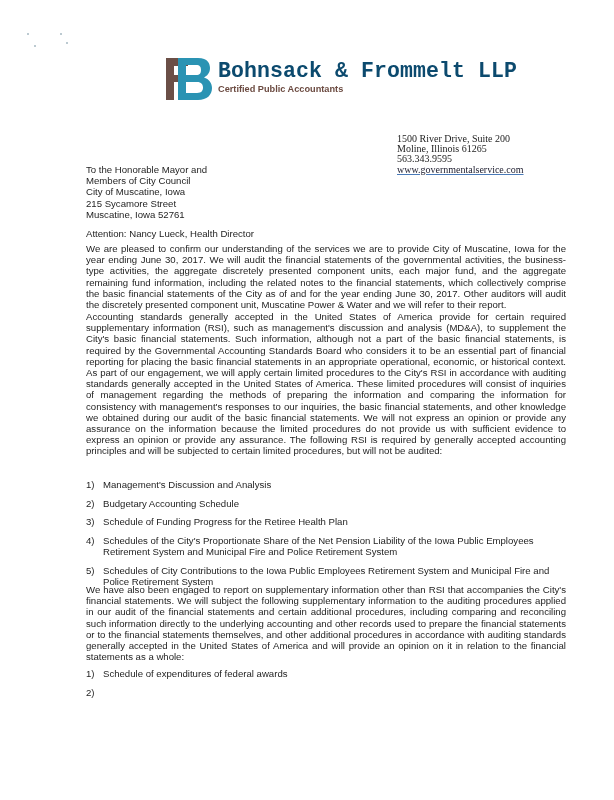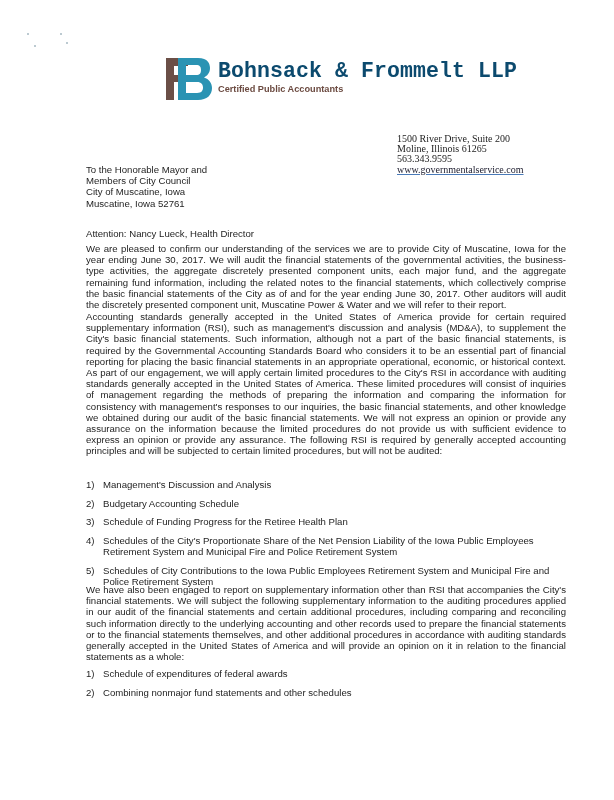--- a/index.html
+++ b/index.html
@@ -70,34 +70,35 @@
     <div>Moline, Illinois  61265</div>
     <div>563.343.9595</div>
     <div class="url">www.governmentalservice.com</div>
   </div>
 </div>
 
 <div class="body-text recipient">
   <div>To the Honorable Mayor and</div>
   <div>Members of City Council</div>
   <div>City of Muscatine, Iowa</div>
+  <div>215 Sycamore Street</div>
   <div>Muscatine, Iowa  52761</div>
 </div>
 
 <div class="body-text attention">Attention:  Nancy Lueck, Health Director</div>
 
 <div class="body-text para p1">We are pleased to confirm our understanding of the services we are to provide City of Muscatine, Iowa for the year ending June 30, 2017.  We will audit the financial statements of the governmental activities, the business-type activities, the aggregate discretely presented component units, each major fund, and the aggregate remaining fund information, including the related notes to the financial statements, which collectively comprise the basic financial statements of the City as of and for the year ending June 30, 2017. Other auditors will audit the discretely presented component unit, Muscatine Power &amp; Water and we will refer to their report.</div>
 <div class="body-text para p2">Accounting standards generally accepted in the United States of America provide for certain required supplementary information (RSI), such as management's discussion and analysis (MD&amp;A), to supplement the City's basic financial statements. Such information, although not a part of the basic financial statements, is required by the Governmental Accounting Standards Board who considers it to be an essential part of financial reporting for placing the basic financial statements in an appropriate operational, economic, or historical context. As part of our engagement, we will apply certain limited procedures to the City's RSI in accordance with auditing standards generally accepted in the United States of America. These limited procedures will consist of inquiries of management regarding the methods of preparing the information and comparing the information for consistency with management's responses to our inquiries, the basic financial statements, and other knowledge we obtained during our audit of the basic financial statements. We will not express an opinion or provide any assurance on the information because the limited procedures do not provide us with sufficient evidence to express an opinion or provide any assurance. The following RSI is required by generally accepted accounting principles and will be subjected to certain limited procedures, but will not be audited:</div>
 
 <ul class="list list1">
   <li><span class="num">1)</span><span>Management's Discussion and Analysis</span></li>
   <li><span class="num">2)</span><span>Budgetary Accounting Schedule</span></li>
   <li><span class="num">3)</span><span>Schedule of Funding Progress for the Retiree Health Plan</span></li>
   <li><span class="num">4)</span><span>Schedules of the City's Proportionate Share of the Net Pension Liability of the Iowa Public Employees Retirement System and Municipal Fire and Police Retirement System</span></li>
   <li><span class="num">5)</span><span>Schedules of City Contributions to the Iowa Public Employees Retirement System and Municipal Fire and Police Retirement System</span></li>
 </ul>
 
 <div class="body-text para p3">We have also been engaged to report on supplementary information other than RSI that accompanies the City's financial statements. We will subject the following supplementary information to the auditing procedures applied in our audit of the financial statements and certain additional procedures, including comparing and reconciling such information directly to the underlying accounting and other records used to prepare the financial statements or to the financial statements themselves, and other additional procedures in accordance with auditing standards generally accepted in the United States of America and will provide an opinion on it in relation to the financial statements as a whole:</div>
 
 <ul class="list list2">
   <li><span class="num">1)</span><span>Schedule of expenditures of federal awards</span></li>
-  <li><span class="num">2)</span><span>Combining nonmajor fund statements and other schedules</span></li>
+  <li><span class="num">2)</span></li>
 </ul>
 
 </body></html>

